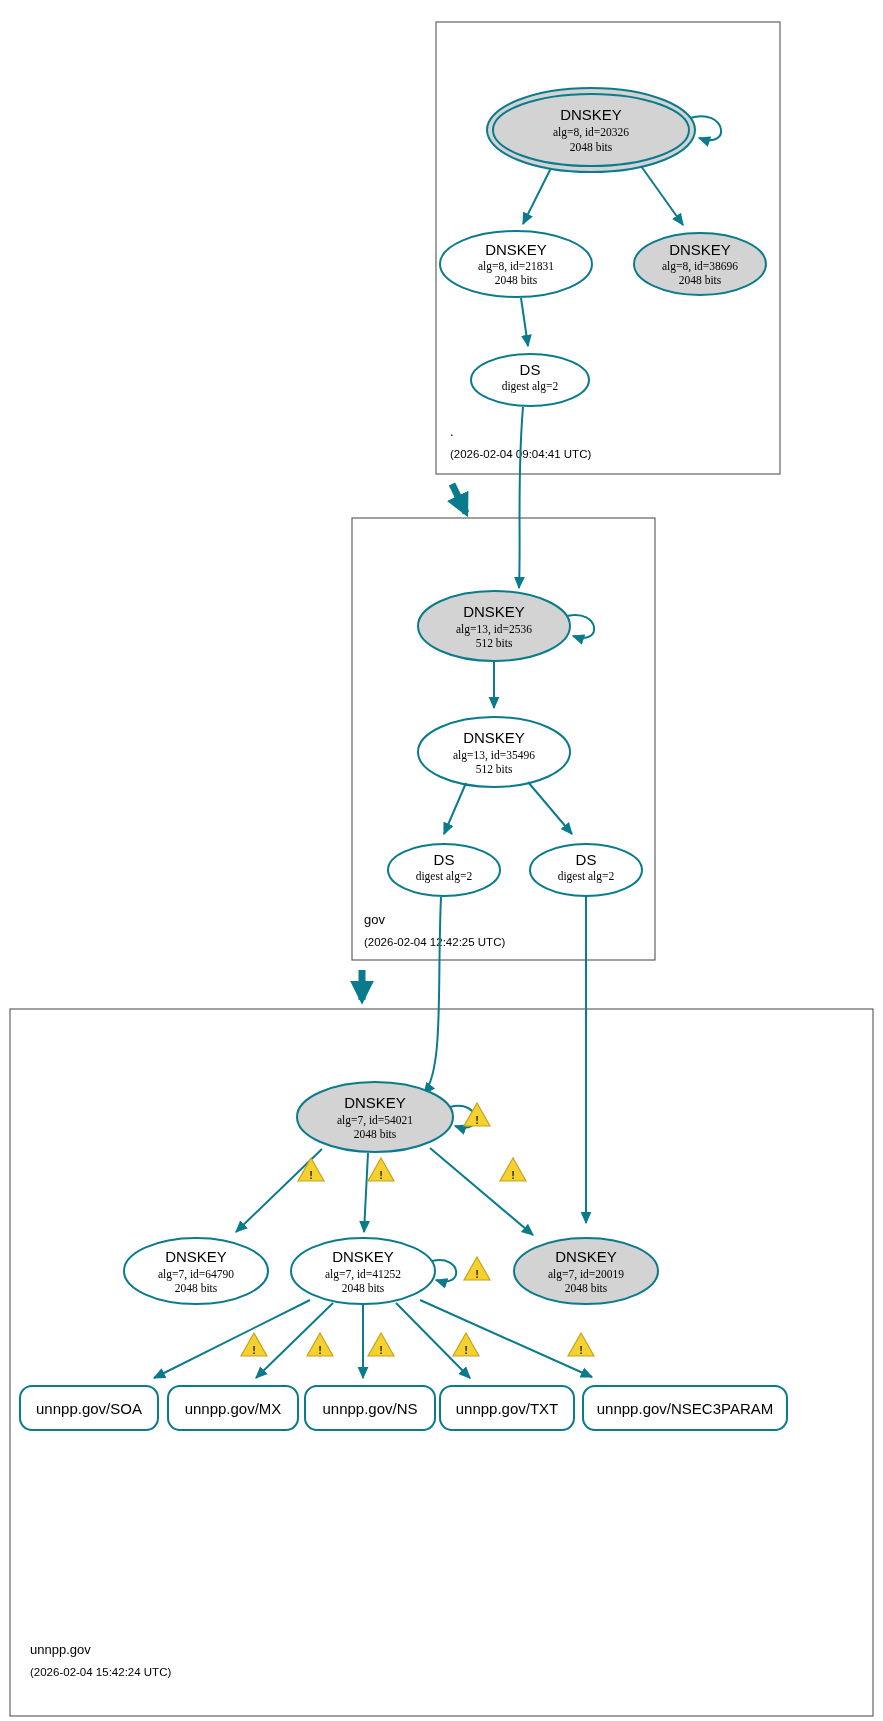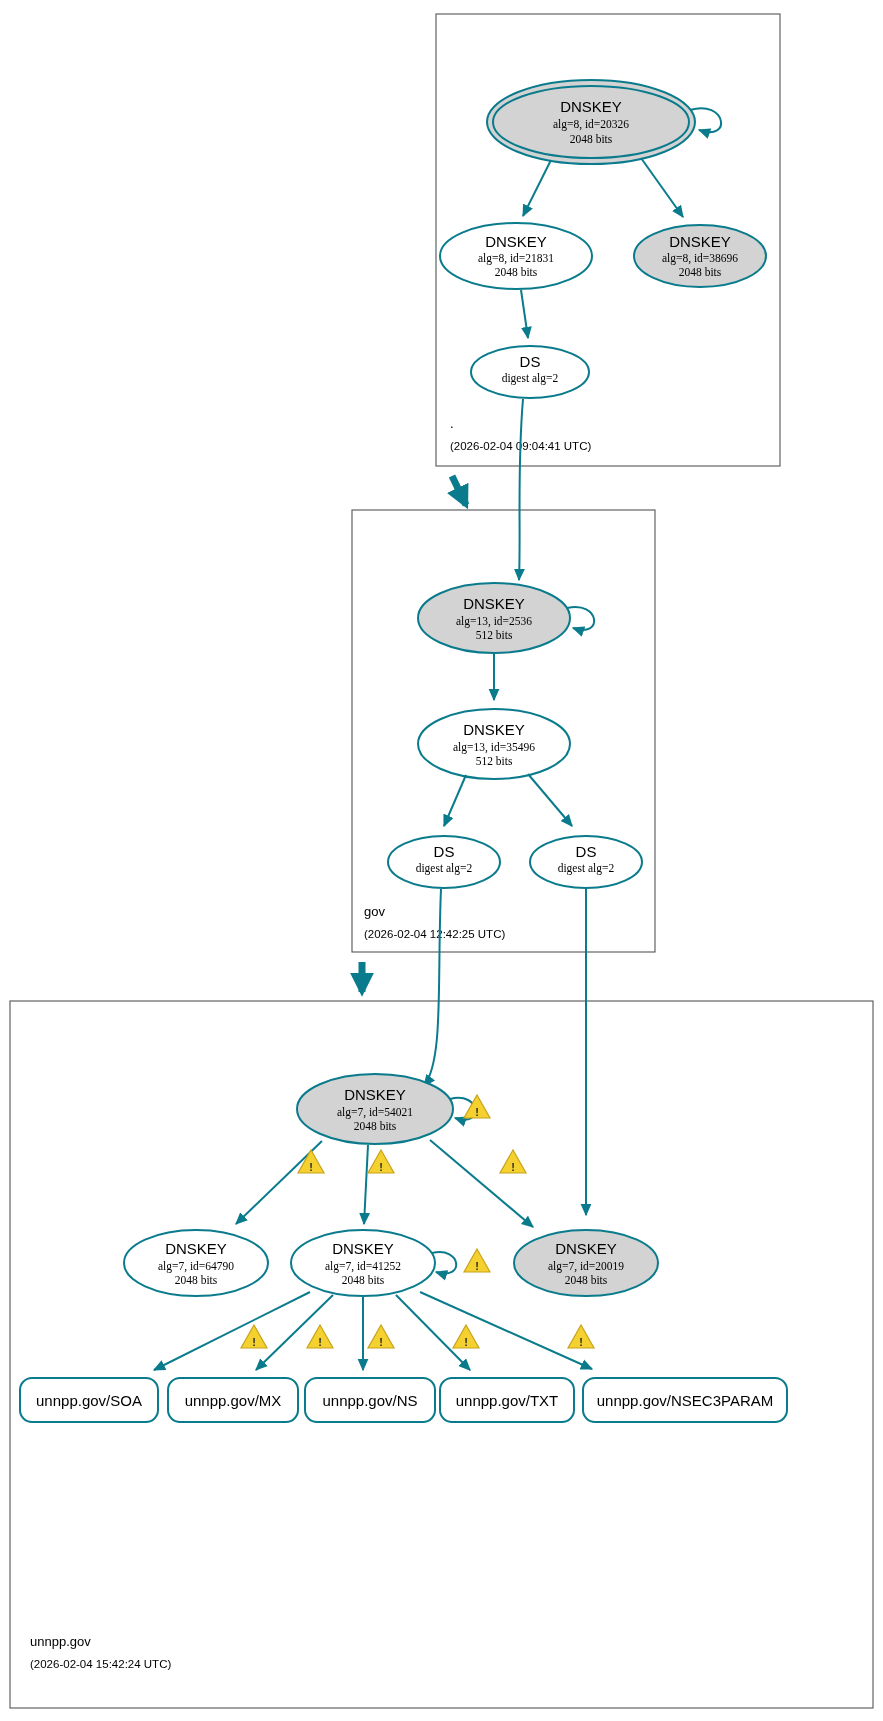--- a/index.html
+++ b/index.html
@@ -1,18 +1,18 @@
 <!DOCTYPE html>
 <html><head>
 <meta charset="utf-8">
 <style>
   html,body{margin:0;padding:0;background:#ffffff;}
   body{width:883px;height:1721px;position:relative;
        font-family:"Liberation Sans",sans-serif;overflow:hidden;}
-  #stage{position:absolute;left:0;top:0;width:883px;height:1233px;}
+  #stage{position:absolute;left:0;top:8px;width:883px;height:1233px;}
   svg{position:absolute;left:0;top:0;width:883px;height:1721px;}
   .zbox{fill:none;stroke:#545454;stroke-width:1.1;}
   .edge{fill:none;stroke:#0a7b8c;stroke-width:2;}
   .edge-thick{fill:none;stroke:#0a7b8c;stroke-width:7;}
   .node-ell{stroke:#0a7b8c;stroke-width:2;}
   .fill-gray{fill:#d3d3d3;}
   .fill-white{fill:#ffffff;}
   .rrbox{fill:#ffffff;stroke:#0a7b8c;stroke-width:2;}
   text{font-family:"Liberation Sans",sans-serif;fill:#000000;}
   .t-title{font-size:15px;text-anchor:middle;}

